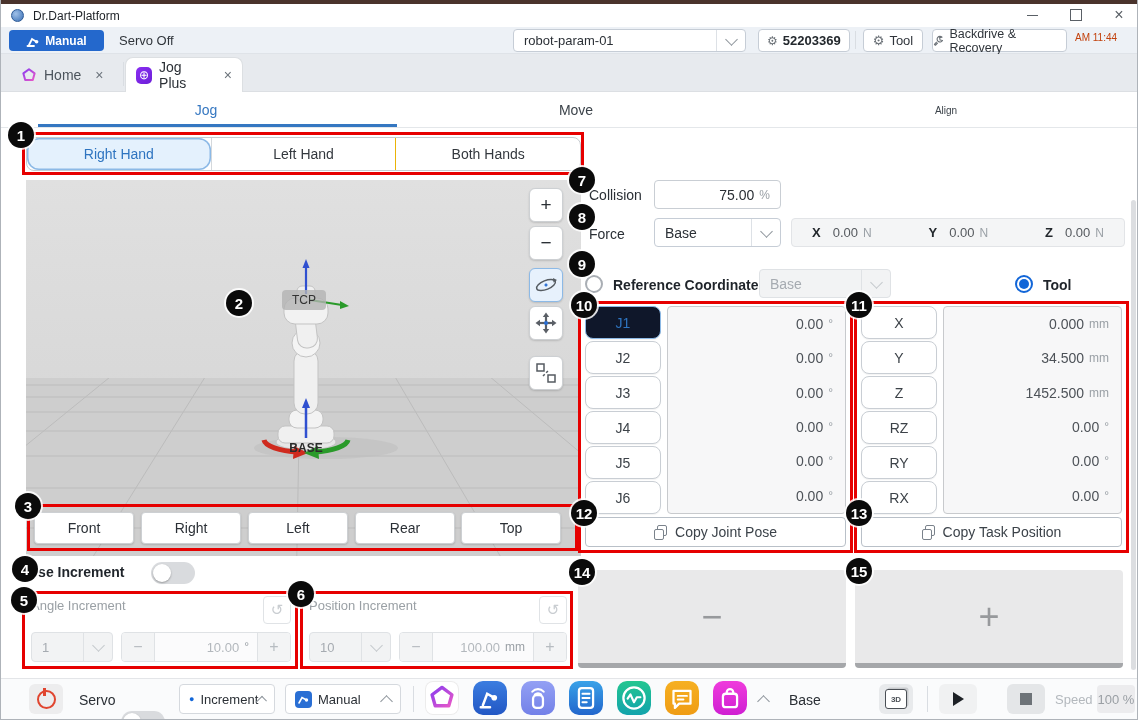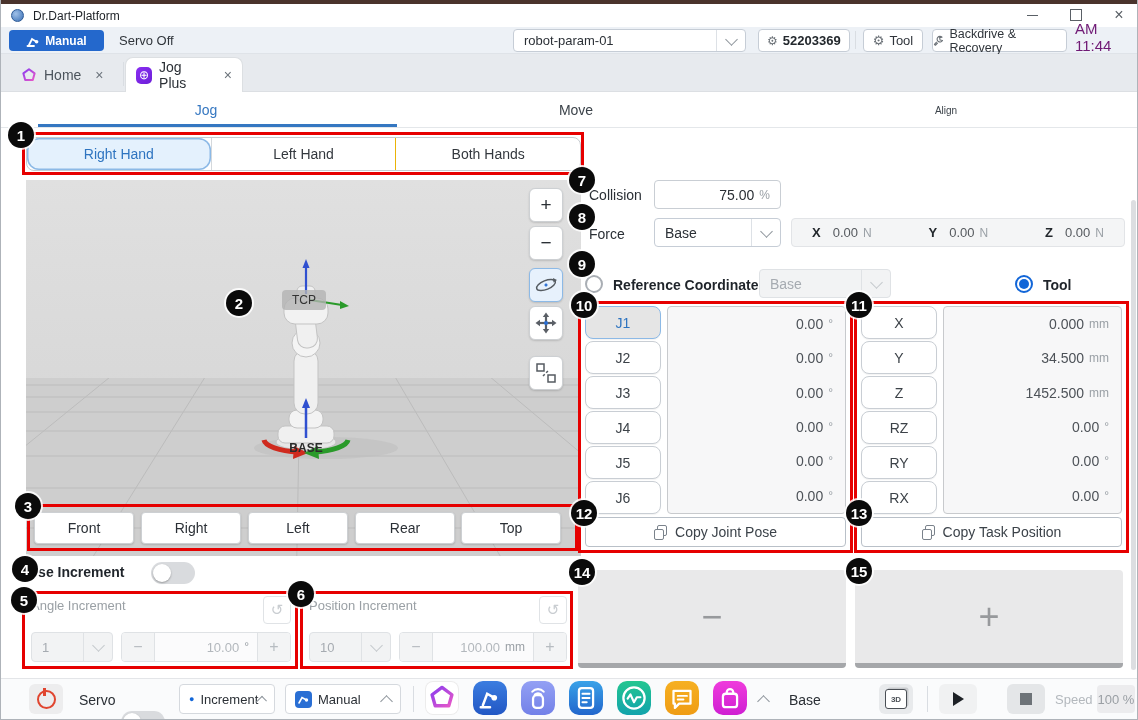--- a/index.html
+++ b/index.html
@@ -11,21 +11,21 @@
   .chd{width:8px;height:8px;border-right:1.6px solid #8d949b;border-bottom:1.6px solid #8d949b;transform:rotate(45deg);margin-top:-3px}
   .chu{width:8px;height:8px;border-right:1.6px solid #8d949b;border-bottom:1.6px solid #8d949b;transform:rotate(-135deg);margin-top:4px}
   .tog{width:44px;height:22px;border-radius:11px;background:#d9dbde;position:relative}
   .tog:after{content:"";position:absolute;left:2px;top:2px;width:18px;height:18px;border-radius:50%;background:#fff;box-shadow:0 1px 2px rgba(0,0,0,.3)}
   .badge{width:26px;height:26px;border-radius:50%;background:#0a0a0a;color:#fff;font-weight:bold;font-size:15px;display:flex;align-items:center;justify-content:center;z-index:60;box-shadow:0 0 0 2px rgba(255,255,255,.85)}
   .redrect{border:3px solid #e60000;z-index:50;pointer-events:none}
   .gpanel{background:#f7f7f8;border:1px solid #c8cacd;border-radius:4px;display:flex;flex-direction:column}
   .valrow{flex:1;display:flex;justify-content:flex-end;align-items:center;padding-right:12px;color:#4d5258;font-size:14px}
   .unit{color:#9aa0a6;font-size:12px;margin-left:5px}
   .jbtn{width:76px;height:33px;border:1px solid #c9ced4;border-radius:8px;background:#fff;display:flex;align-items:center;justify-content:center;font-size:14px;color:#3c4248;box-shadow:0 1px 1px rgba(0,0,0,.05)}
-  .jsel{background:#e5e5e5;border-color:#8cb9e6;color:#2e74c0}
+  .jsel{background:#0f172a;border-color:#8cb9e6;color:#2e74c0}
   .vbtn{border:1px solid #cdd0d3;background:#fff;border-radius:4px;display:flex;align-items:center;justify-content:center;font-size:14px;color:#2b3036;box-shadow:0 1px 2px rgba(0,0,0,.15)}
   .selbox{background:#fff;border:1px solid #c6cdd6;border-radius:4px;display:flex;align-items:center}
   .selbox .cap{margin-left:auto;align-self:stretch;width:28px;border-left:1px solid #dde1e6;display:flex;align-items:center;justify-content:center}
   .dis{background:#f2f3f4;color:#a6abb1}
   .cpy{position:relative;width:13px;height:14px;margin-right:8px}
   .cpy:before{content:"";position:absolute;left:3px;top:0;width:8px;height:9px;border:1.5px solid #7a828b;border-radius:2px}
   .cpy:after{content:"";position:absolute;left:0;top:4px;width:8px;height:9px;border:1.5px solid #7a828b;border-radius:2px;background:#fff}
   .pwr{width:15px;height:15px;border:2px solid #e0452f;border-radius:50%;position:relative}
   .pwr:after{content:"";position:absolute;left:4.5px;top:-4px;width:3px;height:8px;background:#e0452f}
   .radio{width:18px;height:18px;border-radius:50%;border:2px solid #a9aeb4;background:#fff}
@@ -82,21 +82,21 @@
   <div class="ab ctr" style="left:862px;top:29px;width:60px;height:23px;background:#fff;border:1px solid #c6cdd6;border-radius:4px;font-size:13px;color:#30353b">
     <span style="color:#6b7177;margin-right:5px">⚙</span>
     <span>Tool</span>
   </div>
   <div class="ab ctr" style="left:931px;top:29px;width:135px;height:23px;background:#fff;border:1px solid #c6cdd6;border-radius:4px;font-size:12.5px;color:#30353b">
     <svg width="12" height="12" viewBox="0 0 12 12" style="margin-right:5px">
         <path d="M9.5 2 A3 3 0 1 0 10 5.5 L7.5 5 L7 2.5 Z M4 7 L1.5 9.5 L2.5 10.5 L5 8" fill="none" stroke="#6b7177" stroke-width="1.2" stroke-linejoin="round"></path>
       </svg>
     <span>Backdrive &amp; Recovery</span>
   </div>
-  <div class="ab" style="left:1074px;top:20px;font-size:15px;color:#701a75">AM 11:44</div>
+  <div class="ab" style="left:1074px;top:32px;font-size:10px;color:#c2410c">AM 11:44</div>
 
   <div class="ab" style="left:0;top:54px;width:1138px;height:38px;background:#e7eaee;border-bottom:1px solid #dcdfe3"></div>
   <div class="ab row" style="left:10px;top:58px;width:110px;height:34px;padding:0 10px;color:#4c545c;font-size:14px">
     <svg width="16" height="16" viewBox="0 0 16 16" style="margin-right:7px">
       <defs>
           <linearGradient id="hg" x1="0" y1="0" x2="1" y2="1">
             <stop offset="0" stop-color="#8a3cf0"></stop>
             <stop offset="1" stop-color="#e858c8"></stop>
           </linearGradient>
         </defs>

